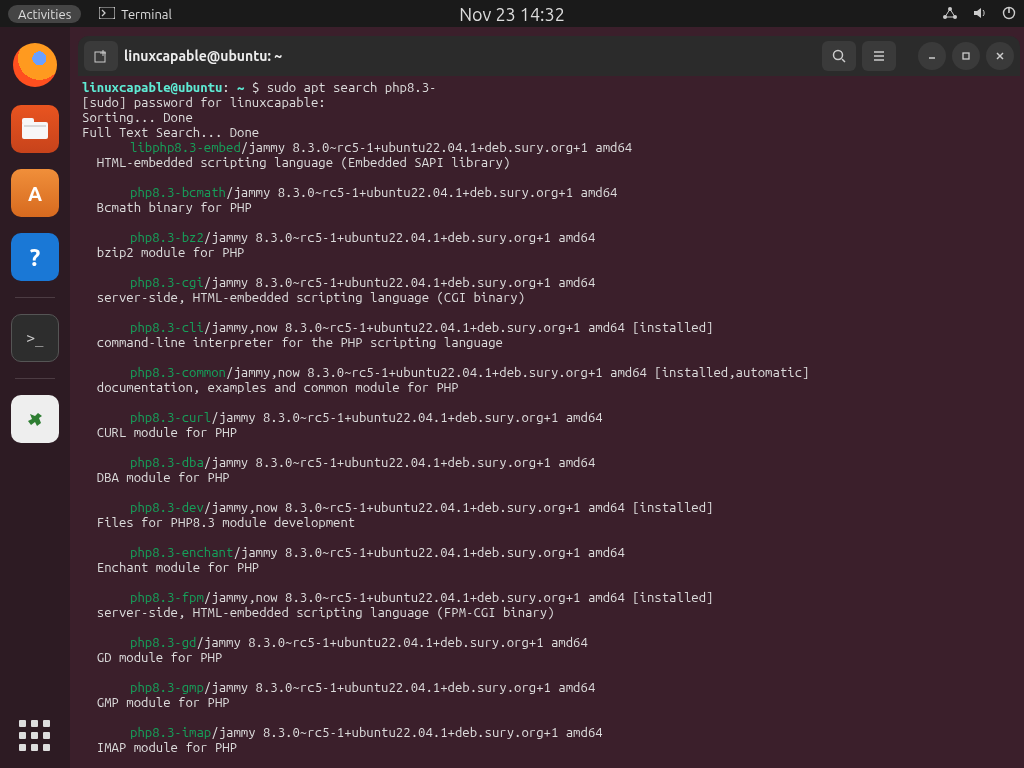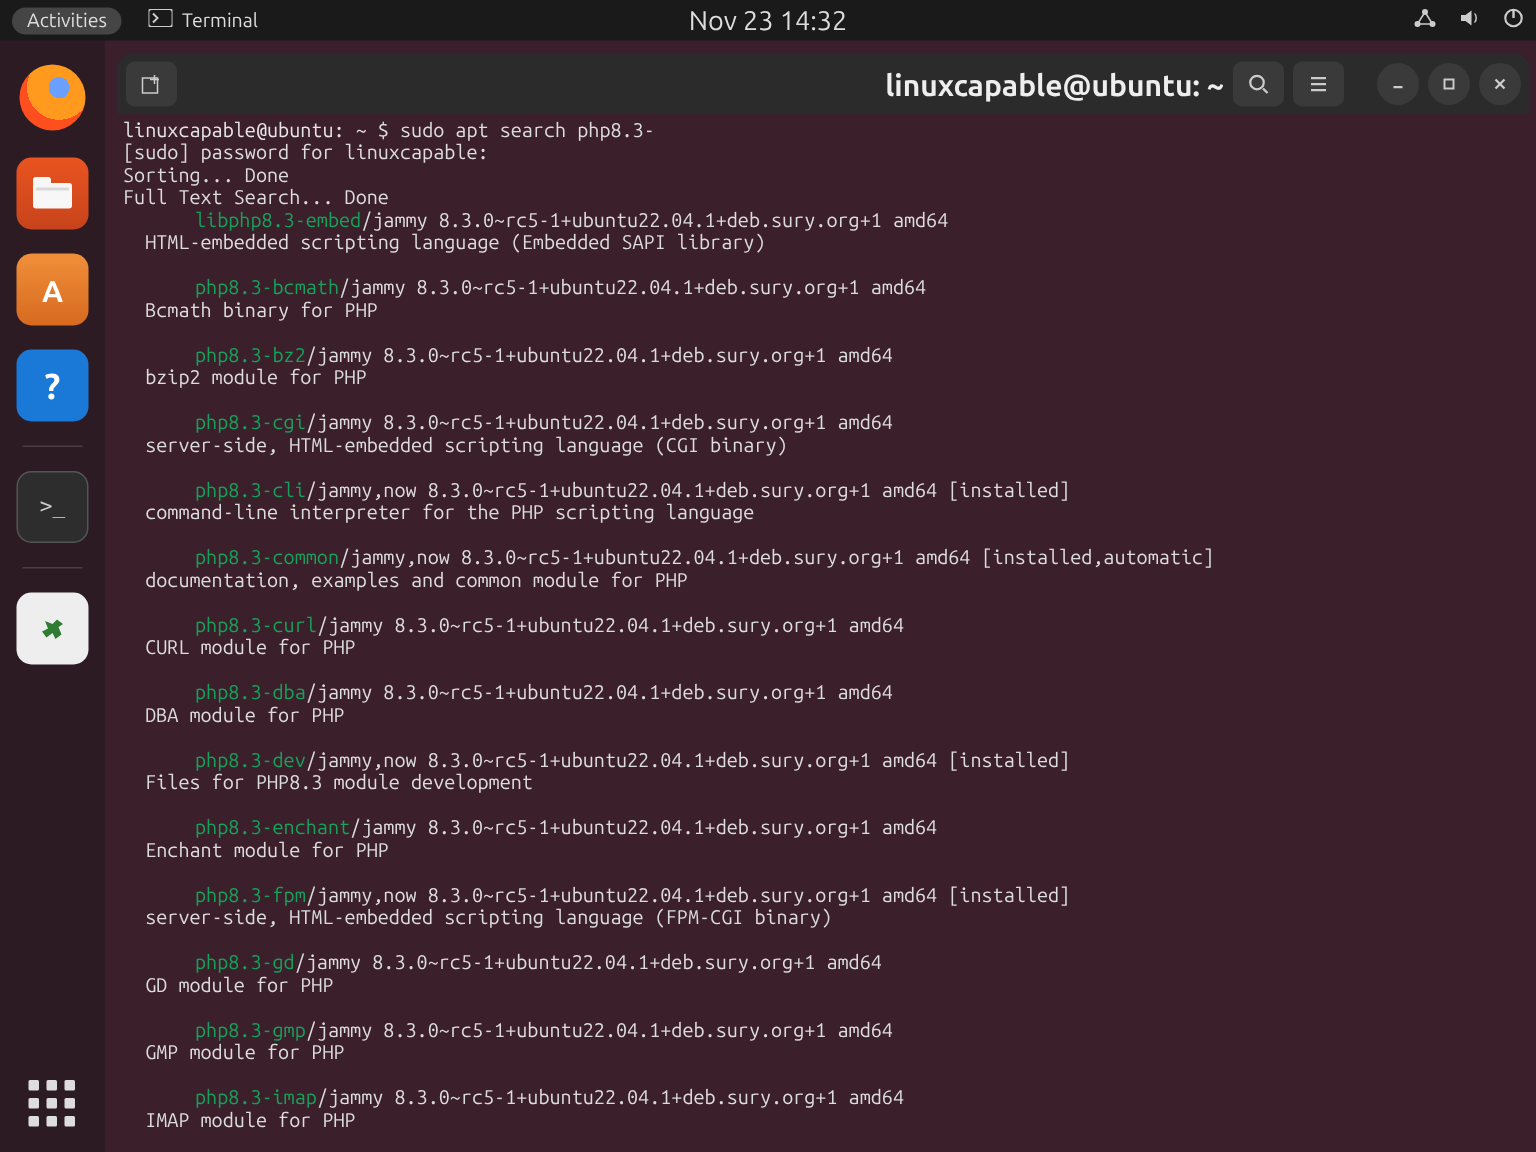--- a/index.html
+++ b/index.html
@@ -26,27 +26,27 @@
   .trash  { background:#eeeeee; }
   .trash svg{width:24px;height:24px;}
   .apps-grid{ position:absolute; bottom:14px; width:36px; height:36px; display:grid; grid-template-columns:repeat(3,8px); grid-template-rows:repeat(3,8px); gap:4px; justify-content:center; align-content:center;}
   .apps-grid div{width:7px;height:7px;background:#ddd;border-radius:1px;}
   
   .window { position:absolute; left:78px; top:36px; right:4px; bottom:0; background:#3b1f2b; border-radius:10px 10px 0 0; overflow:hidden; display:flex; flex-direction:column;}
   .titlebar{ height:40px; background:#2b2b2b; display:flex; align-items:center; padding:0 6px; gap:6px;}
   .tbtn{ width:34px; height:30px; border-radius:6px; background:#3a3a3a; display:flex; align-items:center; justify-content:center; color:#ccc;}
   .tbtn.round{ width:28px; height:28px; border-radius:50%; background:#3a3a3a;}
   .tbtn.close{ background:#3a3a3a;}
-  .titlebar .title{ flex:1; text-align:right; color:#eee; font-size:20px; font-weight:bold;}
+  .titlebar .title{ flex:1; text-align:left; color:#eee; font-size:14px; font-weight:bold;}
   .titlebar .right-group{ display:flex; gap:6px; align-items:center;}
   
   .term { flex:1; padding:4px 4px 4px 4px; font-family:"Ubuntu Mono","DejaVu Sans Mono",monospace; font-size:13.2px; line-height:15px; color:#dcdcdc; white-space:pre; overflow:hidden;}
   .pkg{color:#16a05a;margin-left:48px;}
   .w{color:#dcdcdc;}
-  .prompt-user{color:#e5e5e5; font-weight:normal;}
+  .prompt-user{color:#5eead4; font-weight:bold;}
 </style>
 </head>
 <body>
 
 <div class="topbar">
   <div class="left">
     <span class="activities">Activities</span>
     <span class="tb-item">
       <span class="tb-icon">
         <svg width="16" height="12" viewBox="0 0 16 12">

